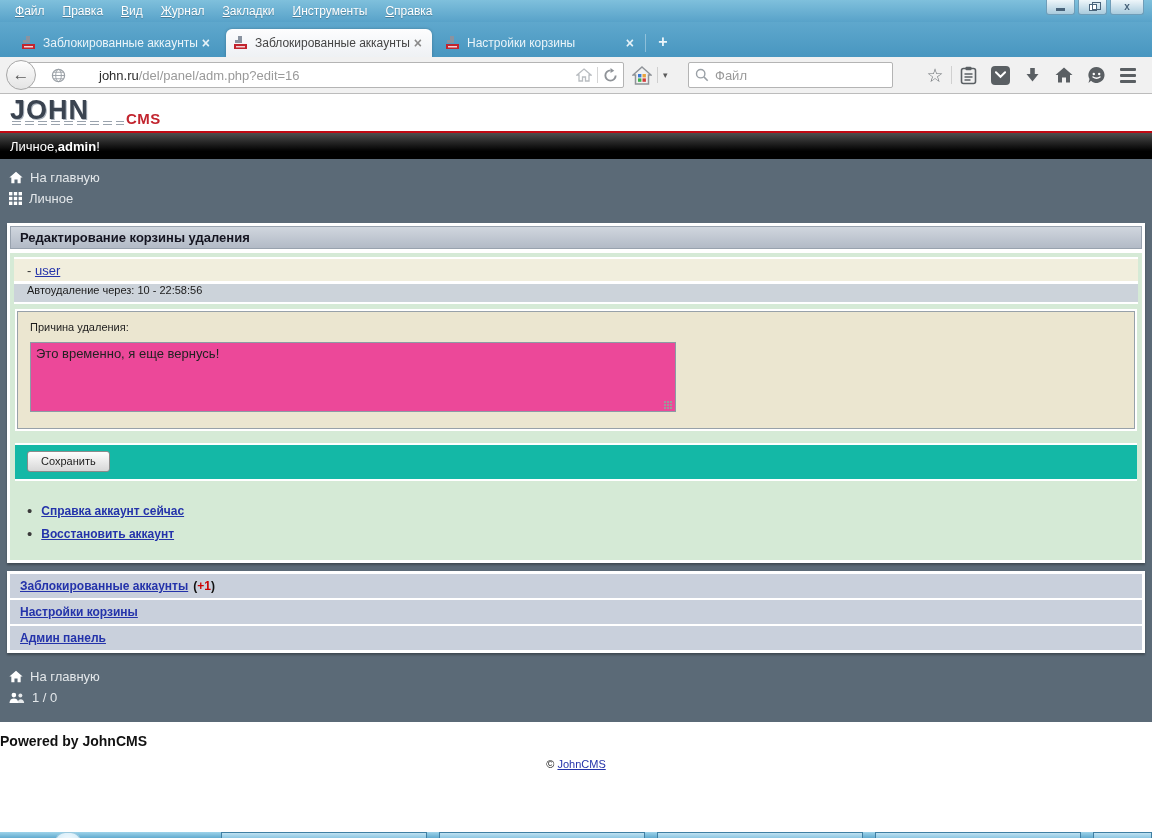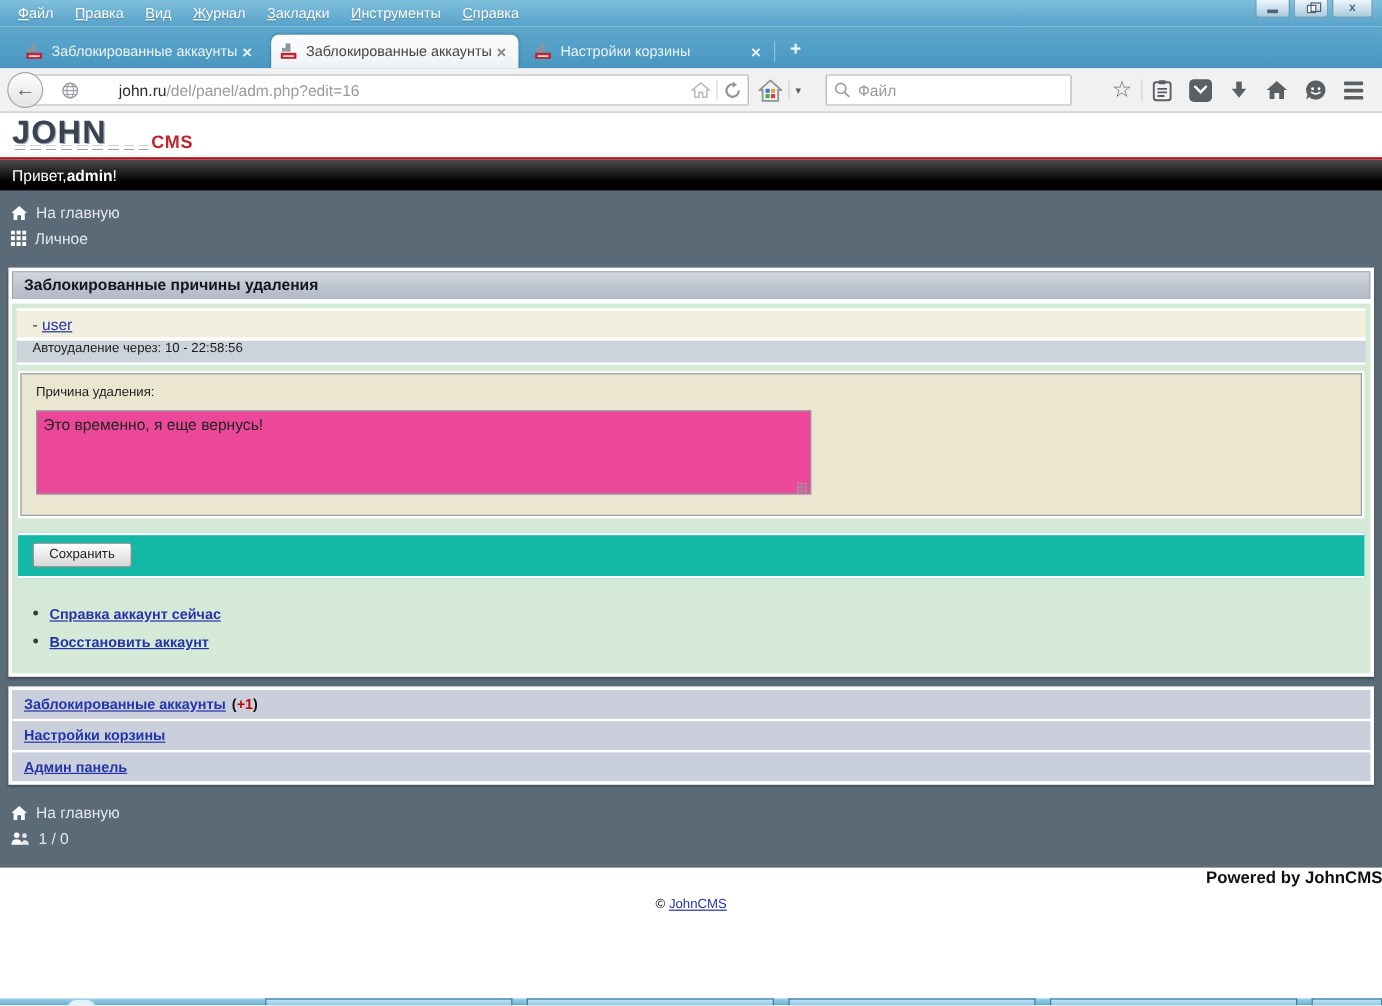--- a/index.html
+++ b/index.html
@@ -112,21 +112,21 @@
 
   .menu-section { margin:8px 7px 0; background:#fff; padding:3px; box-shadow:0 2px 2px rgba(0,0,0,.3); }
   .menu-row { background:#c9d0dc; height:24px; display:flex; align-items:center; padding-left:10px;
     margin-bottom:2px; font-size:12px; }
   .menu-row:last-child { margin-bottom:0; }
   .menu-link { font-weight:bold; }
   .badge-wrap { margin-left:5px; font-size:12px; font-weight:bold; color:#111; }
   .badge-val { color:#cc0000; }
 
   .footer-crumbs { padding:13px 0 14px; }
-  .powered { text-align:right; font-size:14px; font-weight:bold; color:#111; }
+  .powered { text-align:left; padding-top:11px; font-size:14px; font-weight:bold; color:#111; }
   .copyright { text-align:center; margin-top:9px; font-size:11px; color:#111; }
   .copyright a { font-size:11px; }
 
   
   .taskbar { position:absolute; left:0; right:0; bottom:0; height:6px;
     background:linear-gradient(#9ed3ea,#62abcf); }
   .task-btn { position:absolute; top:0; height:6px; width:206px; border:1px solid #3f7fa3; border-bottom:none;
     background:linear-gradient(#bfe2f2,#8cc6e2); }
   .task-orb { position:absolute; left:55px; top:0; width:26px; height:10px; border-radius:13px 13px 0 0;
     background:radial-gradient(circle at 50% 100%, #f4fbff, #cfe9f6); border:1px solid #9bc9df; border-bottom:none; }
@@ -290,21 +290,21 @@
           <div class="logo-john">JOHN</div>
           <div class="logo-stripes"></div>
         </div>
         <span class="logo-cms">CMS</span>
       </div>
     </div>
 
     <div class="redline"></div>
 
     <div class="greetbar">
-      <span>Привет, </span>
+      <span>Личное, </span>
         <span class="greet-user">admin</span>
         <span>!</span>
     </div>
 
     <div class="slate">
 
       <div class="crumb">
         <svg width="14" height="13" viewBox="0 0 18 16">
             <path d="M9 0.5 L17.5 8 H15 V15.5 H11 V10.5 H7 V15.5 H3 V8 H0.5 Z" fill="#fff"></path>
           </svg>
@@ -321,21 +321,21 @@
               <rect x="9.6" y="4.8" width="3.4" height="3.4"></rect>
               <rect x="0" y="9.6" width="3.4" height="3.4"></rect>
               <rect x="4.8" y="9.6" width="3.4" height="3.4"></rect>
               <rect x="9.6" y="9.6" width="3.4" height="3.4"></rect>
             </g>
           </svg>
         <span>Личное</span>
       </div>
 
       <div class="panel">
-        <div class="panel-title">Заблокированные причины удаления</div>
+        <div class="panel-title">Редактирование корзины удаления</div>
 
         <div class="green">
           <div class="strip-user">
             <span>- </span>&nbsp;<a class="cms-link" href="#">user</a>
           </div>
           <div class="strip-auto">
             <span>Автоудаление через: 10 - 22:58:56</span>
           </div>
 
           <div class="formwrap">

